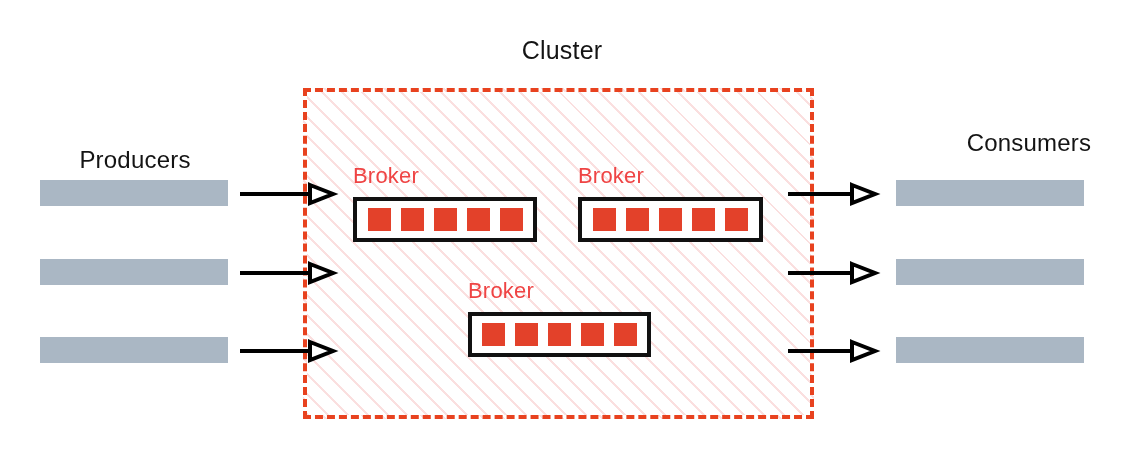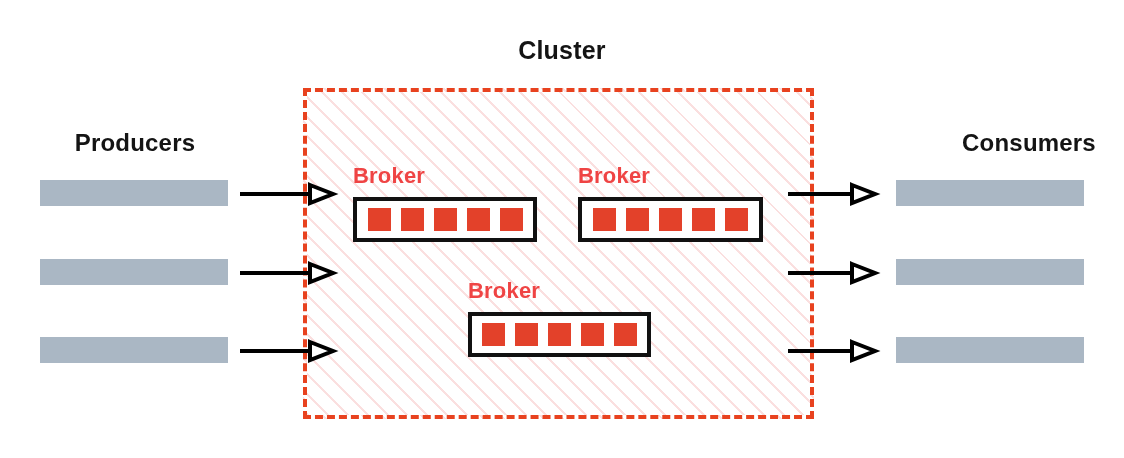--- a/index.html
+++ b/index.html
@@ -17,34 +17,34 @@
     height: 458px;
     background: #ffffff;
     overflow: hidden;
   }
 
   
   .label {
     position: absolute;
     color: #141414;
     font-family: "Liberation Sans", sans-serif;
-    font-weight: 700;
+    font-weight: 400;
     letter-spacing: 0.2px;
     white-space: nowrap;
     text-align: center;
   }
   .label-cluster {
     left: 0;
     top: 36px;
     width: 1124px;
     font-size: 25px;
   }
   .label-producers {
     left: 0;
-    top: 129px;
+    top: 146px;
     width: 270px;
     font-size: 24px;
   }
   .label-consumers {
     left: 894px;
     top: 129px;
     width: 270px;
     font-size: 24px;
   }
   .label-broker {

